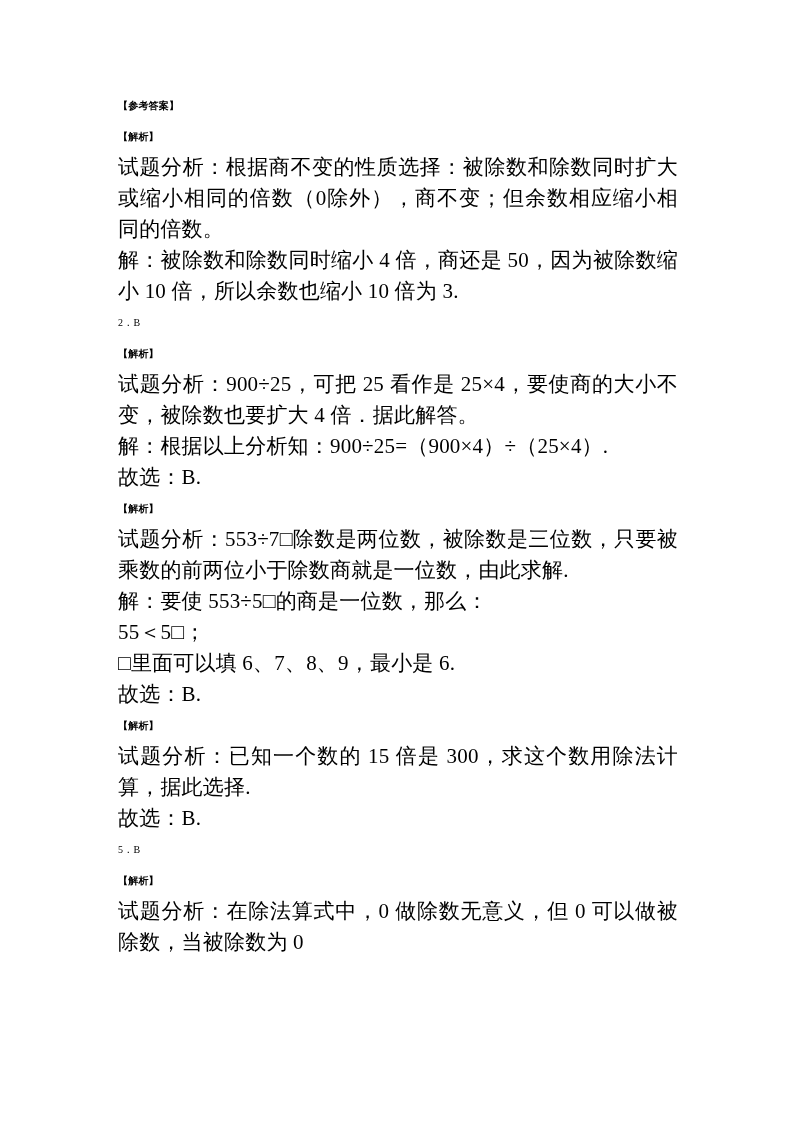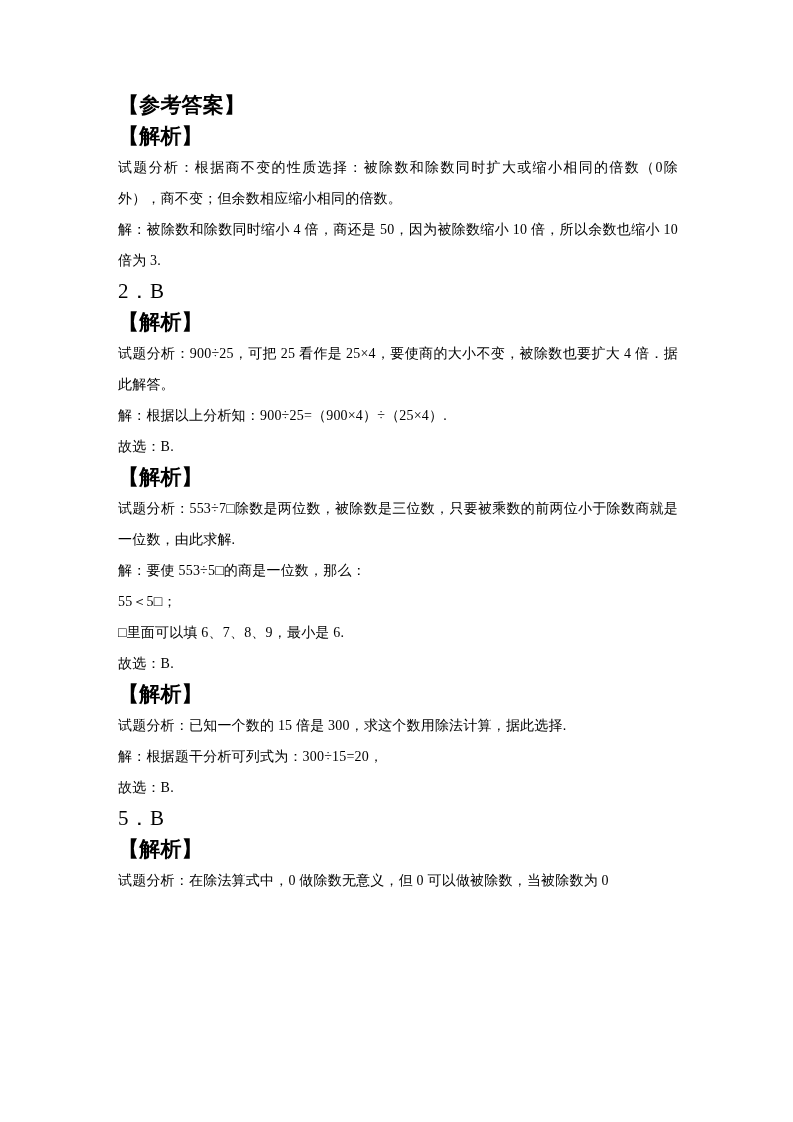--- a/index.html
+++ b/index.html
@@ -21,33 +21,33 @@
     background: #ffffff;
     box-sizing: border-box;
   }
   .content {
     position: absolute;
     left: 118px;
     top: 90px;
     width: 560px;
   }
   .line {
-    font-size: 21px;
+    font-size: 10px;
     line-height: 31px;
     letter-spacing: 0.2px;
     white-space: pre-wrap;
     word-break: break-all;
     text-align: justify;
     text-justify: inter-ideograph;
   }
   .bold {
     font-weight: bold;
   }
   .para {
-    font-size: 14px;
+    font-size: 21px;
     line-height: 31px;
     letter-spacing: 0.2px;
     white-space: pre-wrap;
     word-break: break-all;
     text-align: justify;
     text-justify: inter-ideograph;
   }
 </style>
 </head>
 <body>
@@ -69,21 +69,20 @@
 
     <div class="line bold">【解析】</div>
     <div class="para">试题分析：553÷7□除数是两位数，被除数是三位数，只要被乘数的前两位小于除数商就是一位数，由此求解.</div>
     <div class="para">解：要使 553÷5□的商是一位数，那么：</div>
     <div class="para">55＜5□；</div>
     <div class="para">□里面可以填 6、7、8、9，最小是 6.</div>
     <div class="para">故选：B.</div>
 
     <div class="line bold">【解析】</div>
     <div class="para">试题分析：已知一个数的 15 倍是 300，求这个数用除法计算，据此选择.</div>
-    <div class="para">解：根据题干分析可列式为：300÷15=20，</div>
     <div class="para">故选：B.</div>
 
     <div class="line">5．B</div>
     <div class="line bold">【解析】</div>
     <div class="para">试题分析：在除法算式中，0 做除数无意义，但 0 可以做被除数，当被除数为 0</div>
 
   </div>
 </div>
 
 </body></html>

